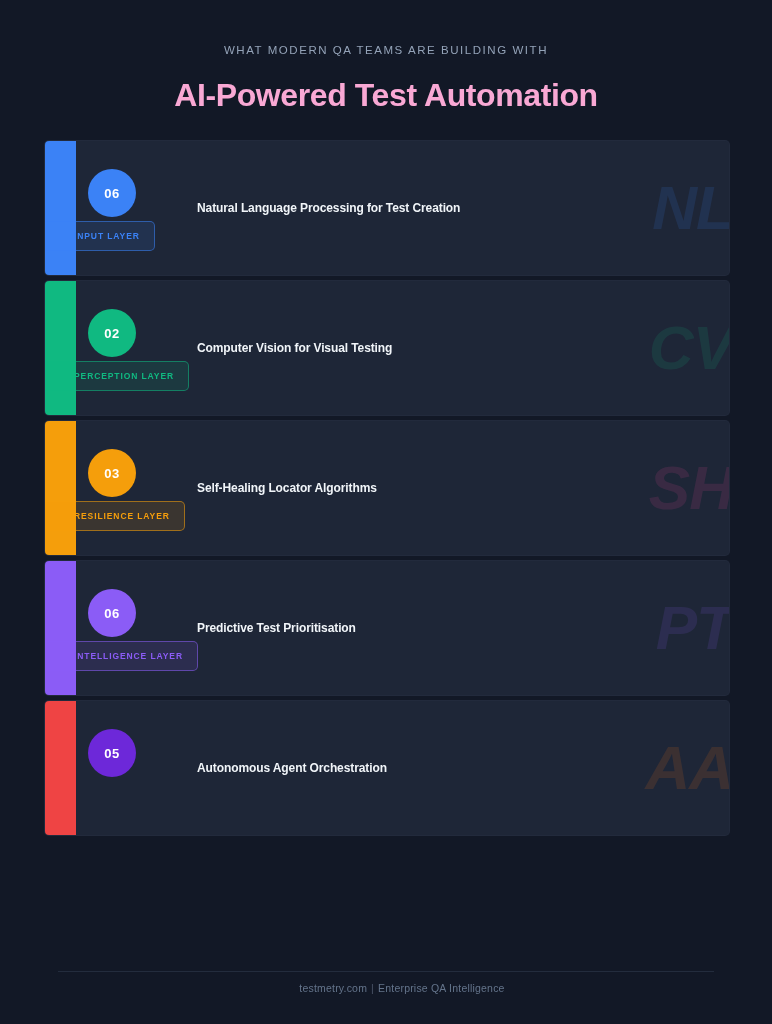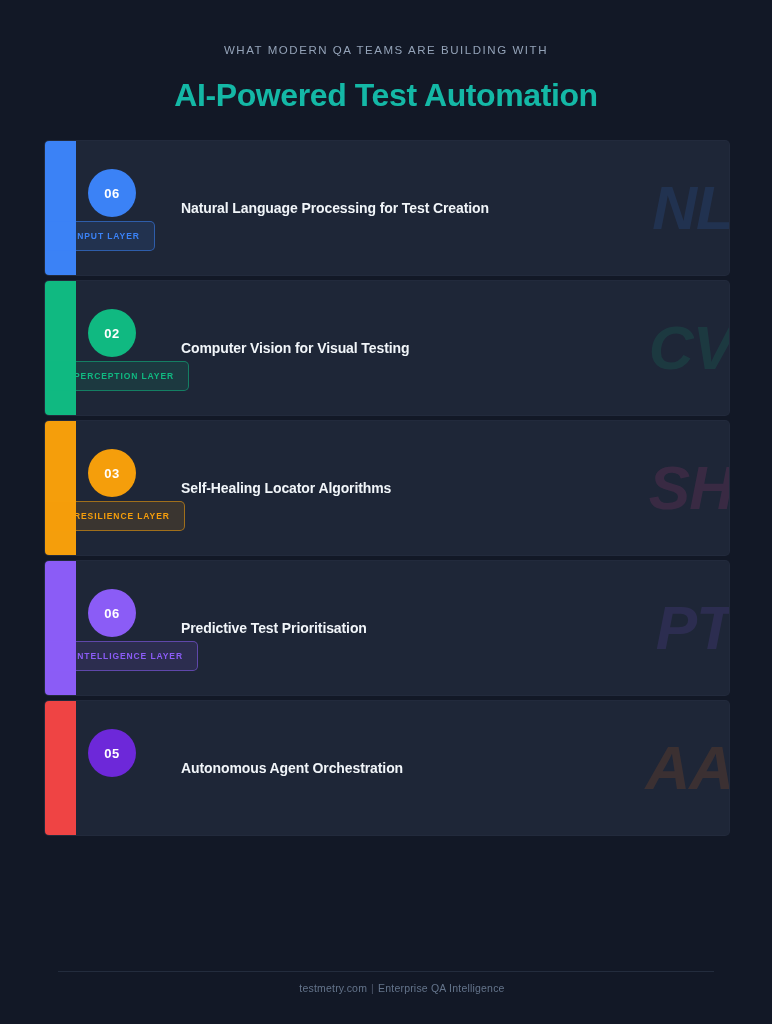--- a/index.html
+++ b/index.html
@@ -30,21 +30,21 @@
     letter-spacing: 1.55px;
     color: #94a3b8;
     font-weight: 400;
     text-transform: uppercase;
   }
   .title {
     margin-top: 22px;
     font-size: 32px;
     line-height: 1.1;
     font-weight: 700;
-    color: #14b8a6;
+    color: #f9a8d4;
     letter-spacing: -0.4px;
   }
   .header-rule {
     margin: 29px auto 0 auto;
     width: 656px;
     height: 1px;
     background: #283348;
   }
 
   
@@ -119,26 +119,26 @@
     border-radius: 5px;
     font-size: 8.5px;
     font-weight: 700;
     letter-spacing: 0.9px;
     text-transform: uppercase;
     white-space: nowrap;
   }
 
   .row-title {
     position: absolute;
-    left: 136px;
+    left: 152px;
     top: 0;
     height: 100%;
     display: flex;
     align-items: center;
-    font-size: 14px;
+    font-size: 12px;
     font-weight: 700;
     color: #f1f5f9;
     letter-spacing: -0.1px;
   }
 
   
   .footer-rule {
     position: absolute;
     left: 58px;
     top: 971px;

